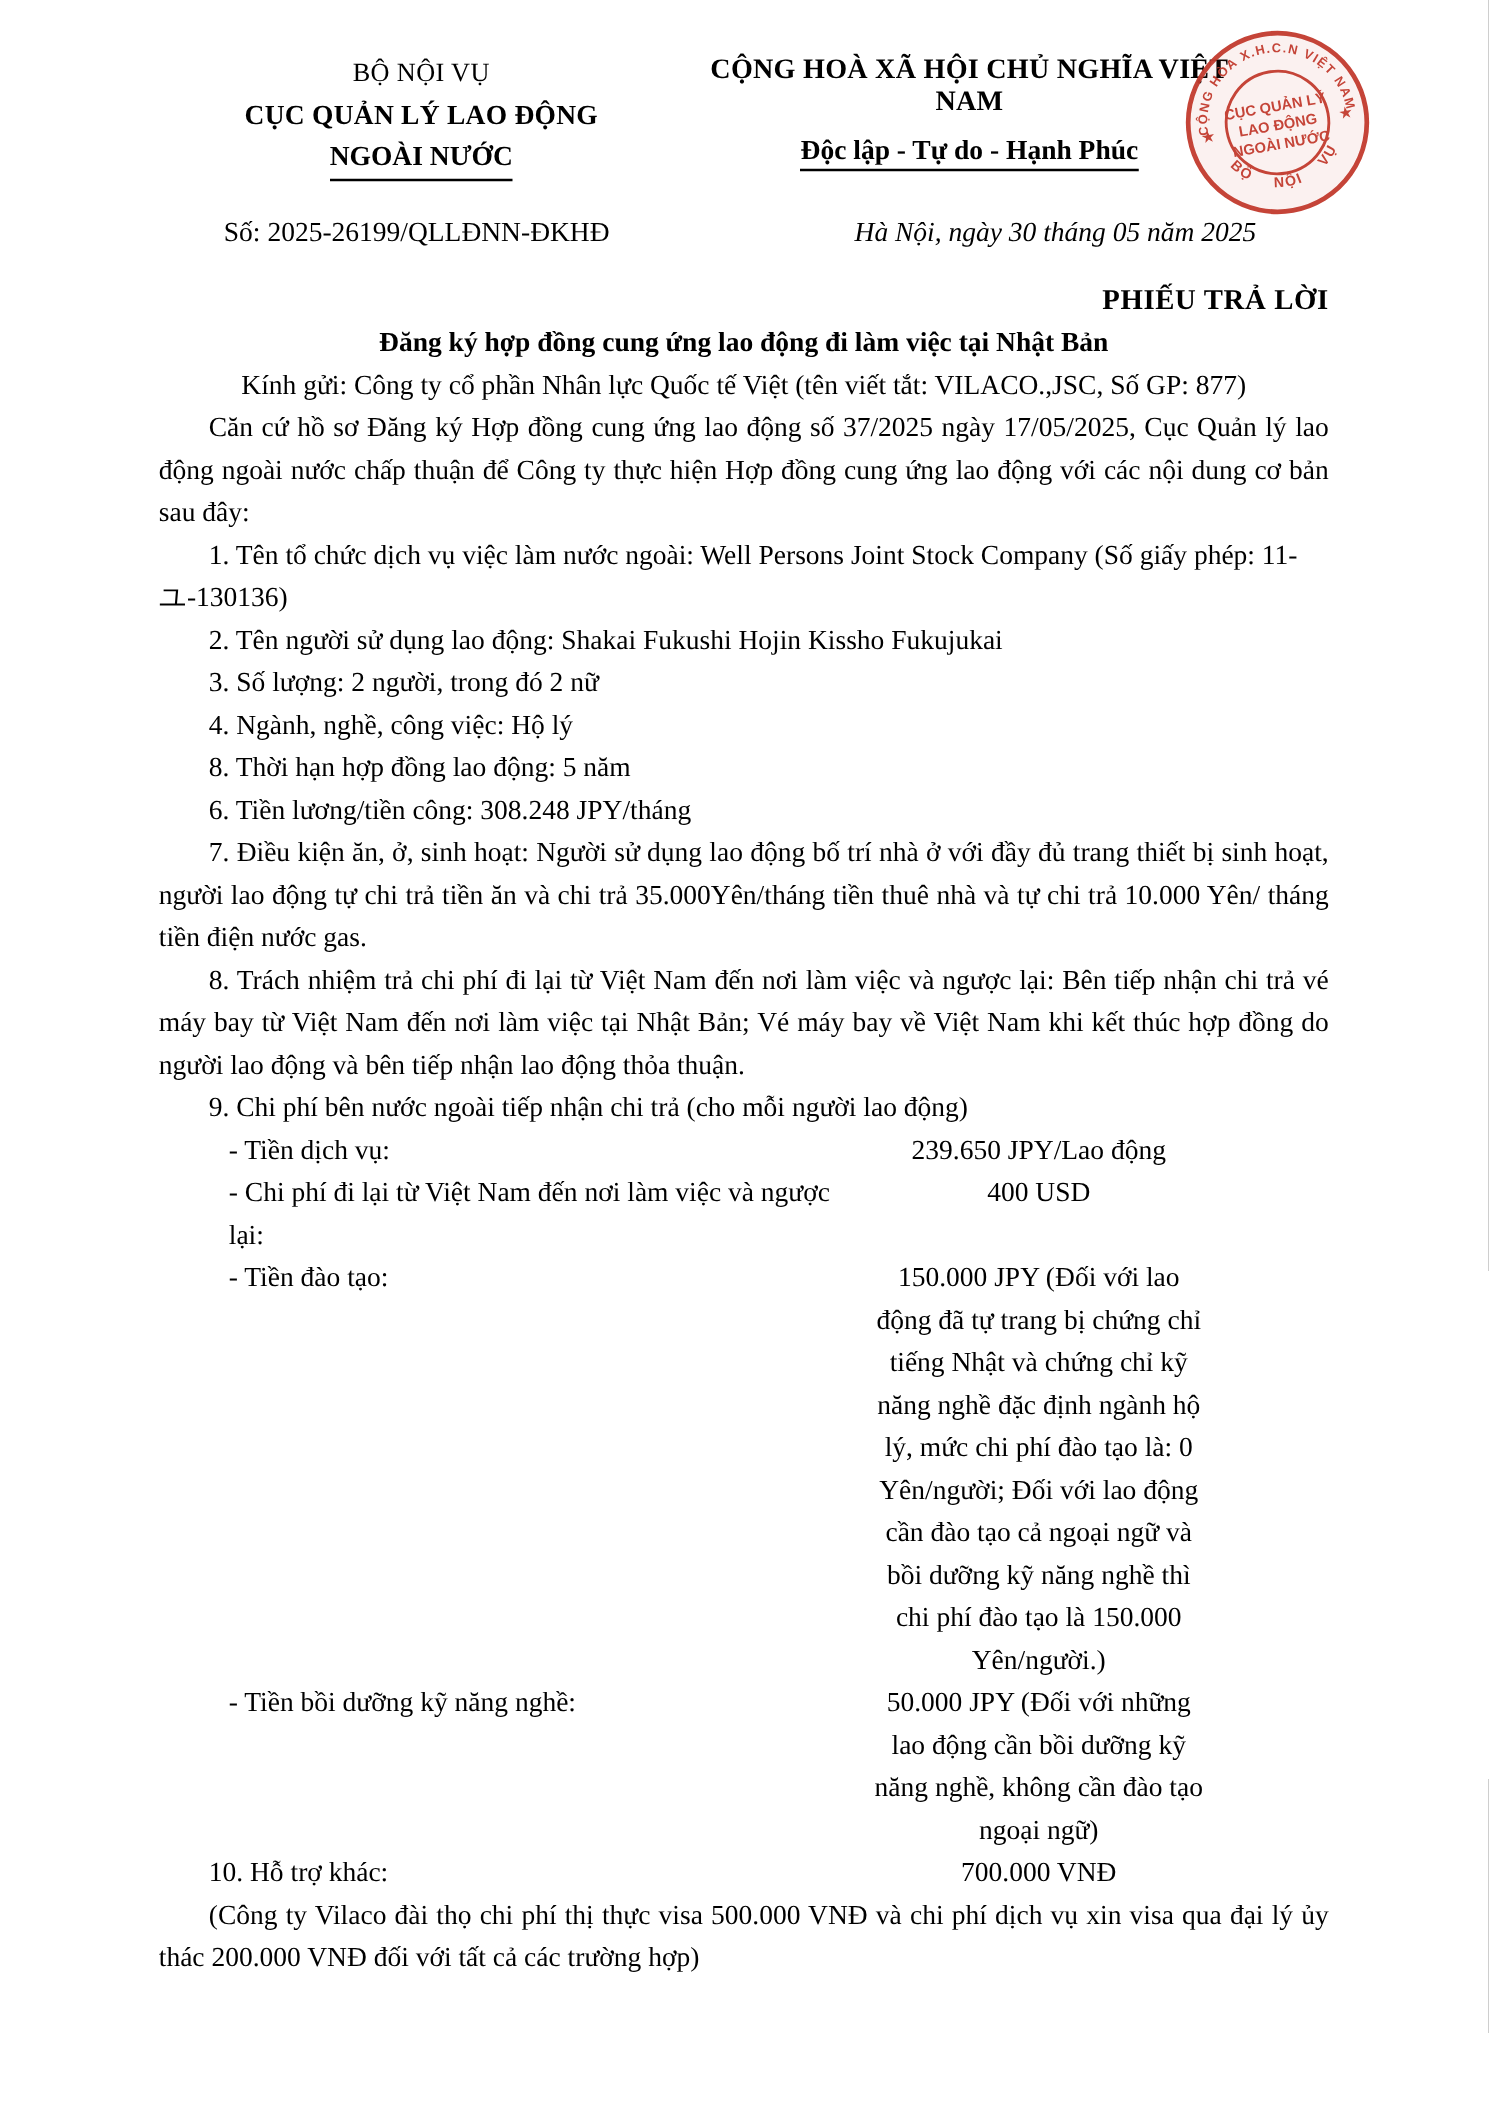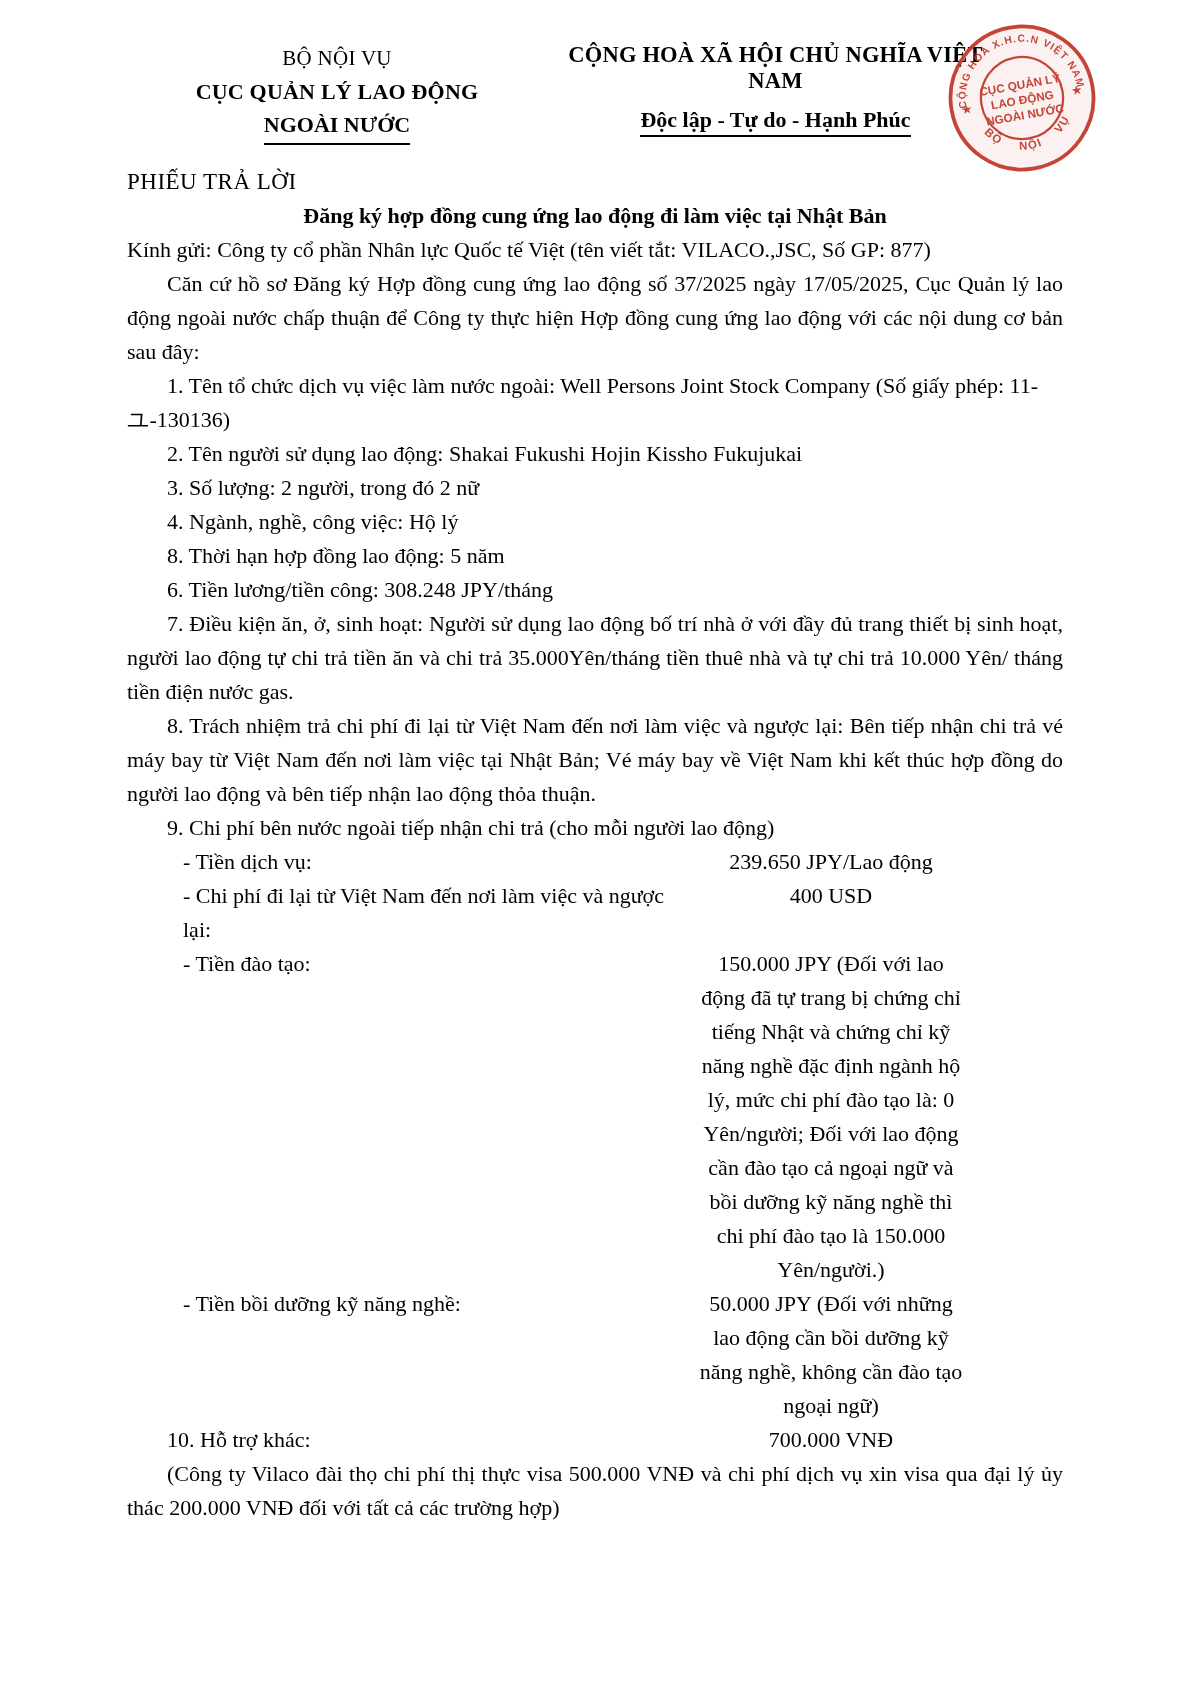--- a/index.html
+++ b/index.html
@@ -25,23 +25,23 @@
   .dept{font-weight:bold;font-size:22px;letter-spacing:.2px;}
   .dept-underline{display:inline-block;border-bottom:2.5px solid #000;padding-bottom:2px;font-weight:bold;font-size:22px;}
   .national{font-weight:bold;font-size:22.5px;letter-spacing:.2px;}
   .motto{display:inline-block;border-bottom:2.5px solid #000;padding-bottom:2px;font-weight:bold;font-size:22px;margin-top:13px;}
   .meta-row{display:flex;margin-top:24px;}
   .meta-left{width:420px;text-align:center;font-size:22px;}
   .meta-right{width:445px;margin-left:6px;text-align:center;padding-left:80px;font-style:italic;font-size:22px;}
   
   .stamp{position:absolute;left:946px;top:22px;width:152px;height:152px;z-index:3;opacity:.95;}
   
-  .title{margin-top:20px;text-align:left;font-weight:normal;font-size:23px;letter-spacing:.5px;}
+  .title{margin-top:20px;text-align:right;font-weight:bold;font-size:23px;letter-spacing:.5px;}
   .subtitle{text-align:center;font-weight:bold;font-size:22px;}
-  .salutation{font-size:22px;}
+  .salutation{text-align:center;font-size:22px;}
   
   .para{text-align:justify;margin:0;}
   .indent{text-indent:40px;}
   .item{margin:0;text-align:justify;}
   .item-first{text-indent:40px;}
   
   .fee-row{display:grid;grid-template-columns:568px 1fr;margin:0;}
   .fee-label{padding-left:56px;}
   .fee-label-num{padding-left:40px;}
   .fee-value{max-width:272px;text-align:center;}
@@ -79,20 +79,24 @@
       <div class="ministry">BỘ NỘI VỤ</div>
       <div class="dept">CỤC QUẢN LÝ LAO ĐỘNG</div>
       <div><span class="dept-underline">NGOÀI NƯỚC</span></div>
     </div>
     <div class="hdr-right">
       <div class="national">CỘNG HOÀ XÃ HỘI CHỦ NGHĨA VIỆT NAM</div>
       <div><span class="motto">Độc lập - Tự do - Hạnh Phúc</span></div>
     </div>
   </div>
 
+  <div class="meta-row">
+    <div class="meta-left">Số: 2025-26199/QLLĐNN-ĐKHĐ</div>
+    <div class="meta-right">Hà Nội, ngày 30 tháng 05 năm 2025</div>
+  </div>
 
   <div class="title">PHIẾU TRẢ LỜI</div>
   <div class="subtitle">Đăng ký hợp đồng cung ứng lao động đi làm việc tại Nhật Bản</div>
   <div class="salutation">Kính gửi: Công ty cổ phần Nhân lực Quốc tế Việt (tên viết tắt: VILACO.,JSC, Số GP: 877)</div>
 
   <p class="para indent">Căn cứ hồ sơ Đăng ký Hợp đồng cung ứng lao động số 37/2025 ngày 17/05/2025, Cục Quản lý lao động ngoài nước chấp thuận để Công ty thực hiện Hợp đồng cung ứng lao động với các nội dung cơ bản sau đây:</p>
 
   <p class="item item-first"><span>1. Tên tổ chức dịch vụ việc làm nước ngoài: Well Persons Joint Stock Company (Số giấy phép: 11-</span><br><span>ユ-130136)</span></p>
   <p class="item item-first">2. Tên người sử dụng lao động: Shakai Fukushi Hojin Kissho Fukujukai</p>
   <p class="item item-first">3. Số lượng: 2 người, trong đó 2 nữ</p>

